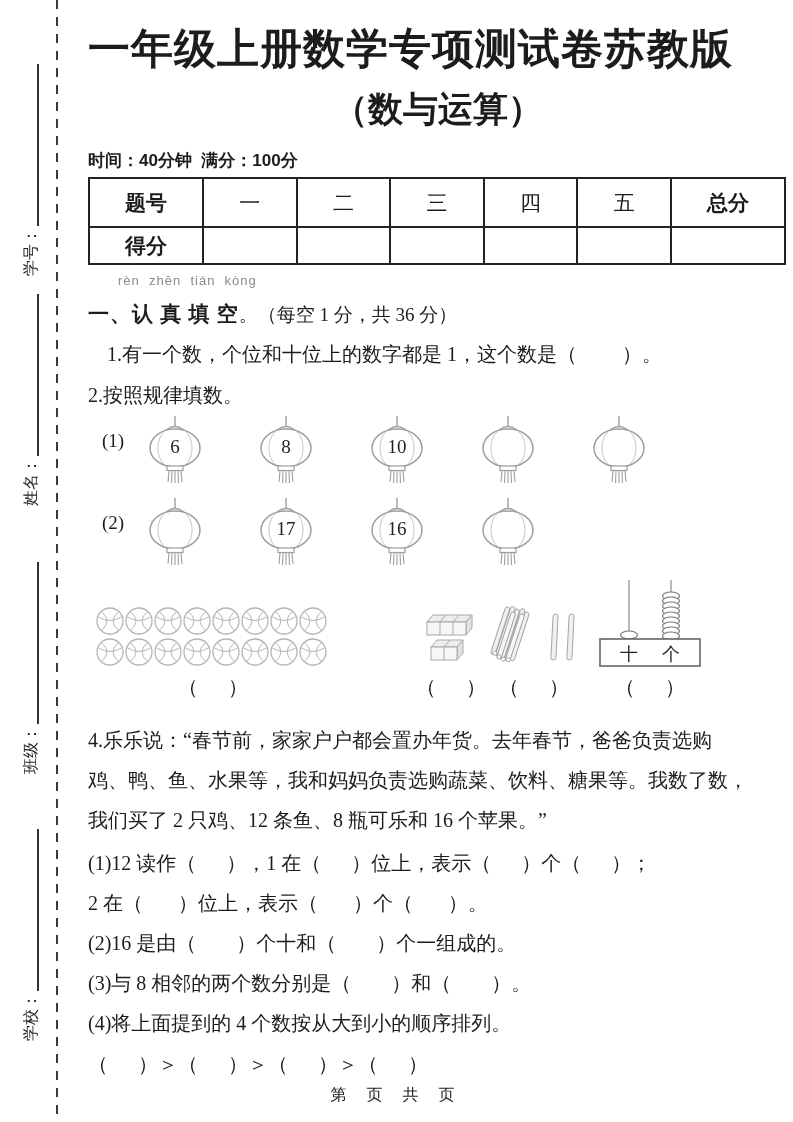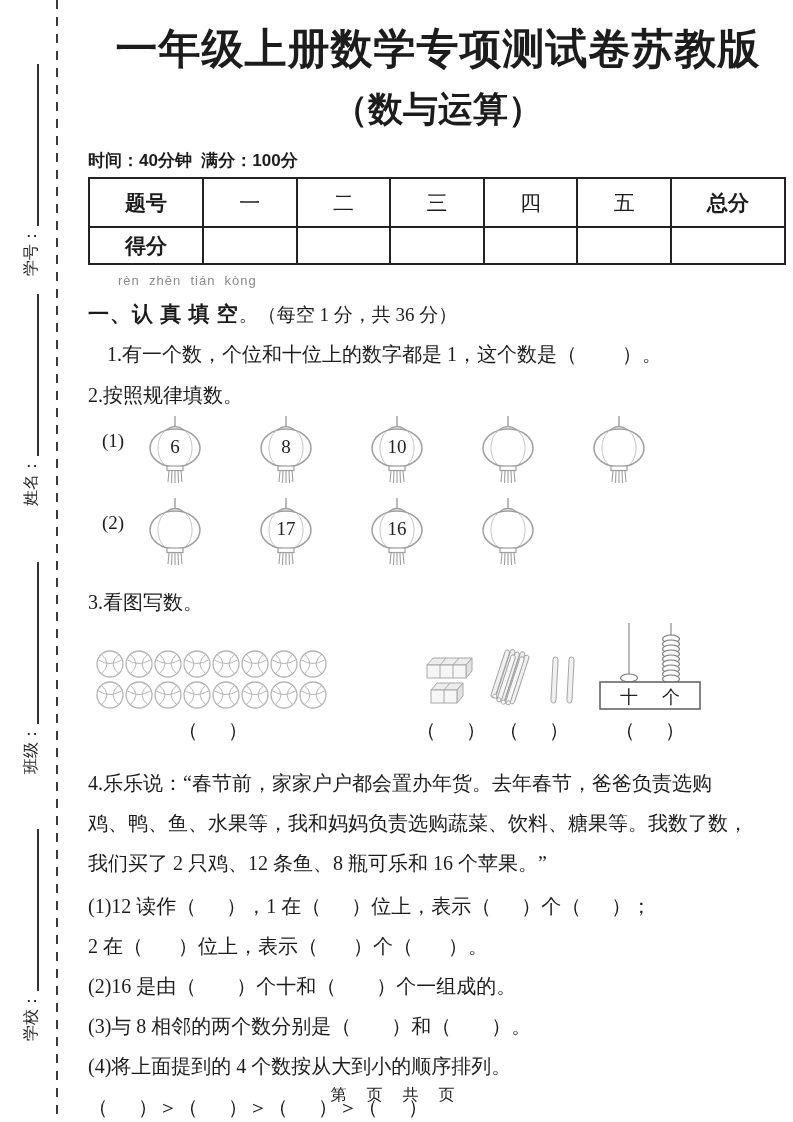--- a/index.html
+++ b/index.html
@@ -15,21 +15,21 @@
   }
   .side-field {
     position:absolute; left:-75px; width:212px; height:26px;
     display:flex; align-items:center; transform:rotate(-90deg);
   }
   .side-label { font-size:16px; color:#222; white-space:nowrap;
     font-family:"Liberation Serif","DejaVu Serif",serif; }
   .side-blank { flex:1; height:13px; border-bottom:2px solid #333; margin-left:2px; }
   
   .main { position:absolute; left:88px; top:0; width:700px; }
-  .title { margin-top:26px; text-align:center; font-size:42px; font-weight:800;
+  .title { margin-top:26px; font-size:42px; font-weight:800;
     letter-spacing:1px; line-height:1.1; }
   .subtitle { margin-top:14px; text-align:center; font-size:35px; font-weight:800; }
   .info { margin-top:16px; font-size:17px; font-weight:700;
     white-space:pre-wrap; padding-right:2px; }
   
   table.score { border-collapse:collapse; width:698px; margin-top:5px; }
   table.score td { border:2px solid #222; text-align:center; font-size:21px; }
   table.score tr.r1 td { height:45px; }
   table.score tr.r2 td { height:33px; }
   td.hd { font-weight:700; width:110px; }
@@ -206,21 +206,20 @@
       <span class="lnum">16</span>
     </div>
     <div class="lantern">
       <svg width="58" height="68">
           <use href="#lanternShape"></use>
         </svg>
       <span class="lnum"></span>
     </div>
   </div>
 
-  <div class="q mt18">3.看图写数。</div>
 
   <div class="picrow">
 
     <div class="g g-balls">
       <div class="gfig">
         <svg width="236" height="62">
           <use href="#bball" x="0" y="0" width="30" height="30"></use>
             <use href="#bball" x="29" y="0" width="30" height="30"></use>
           <use href="#bball" x="58" y="0" width="30" height="30"></use>
             <use href="#bball" x="87" y="0" width="30" height="30"></use>

